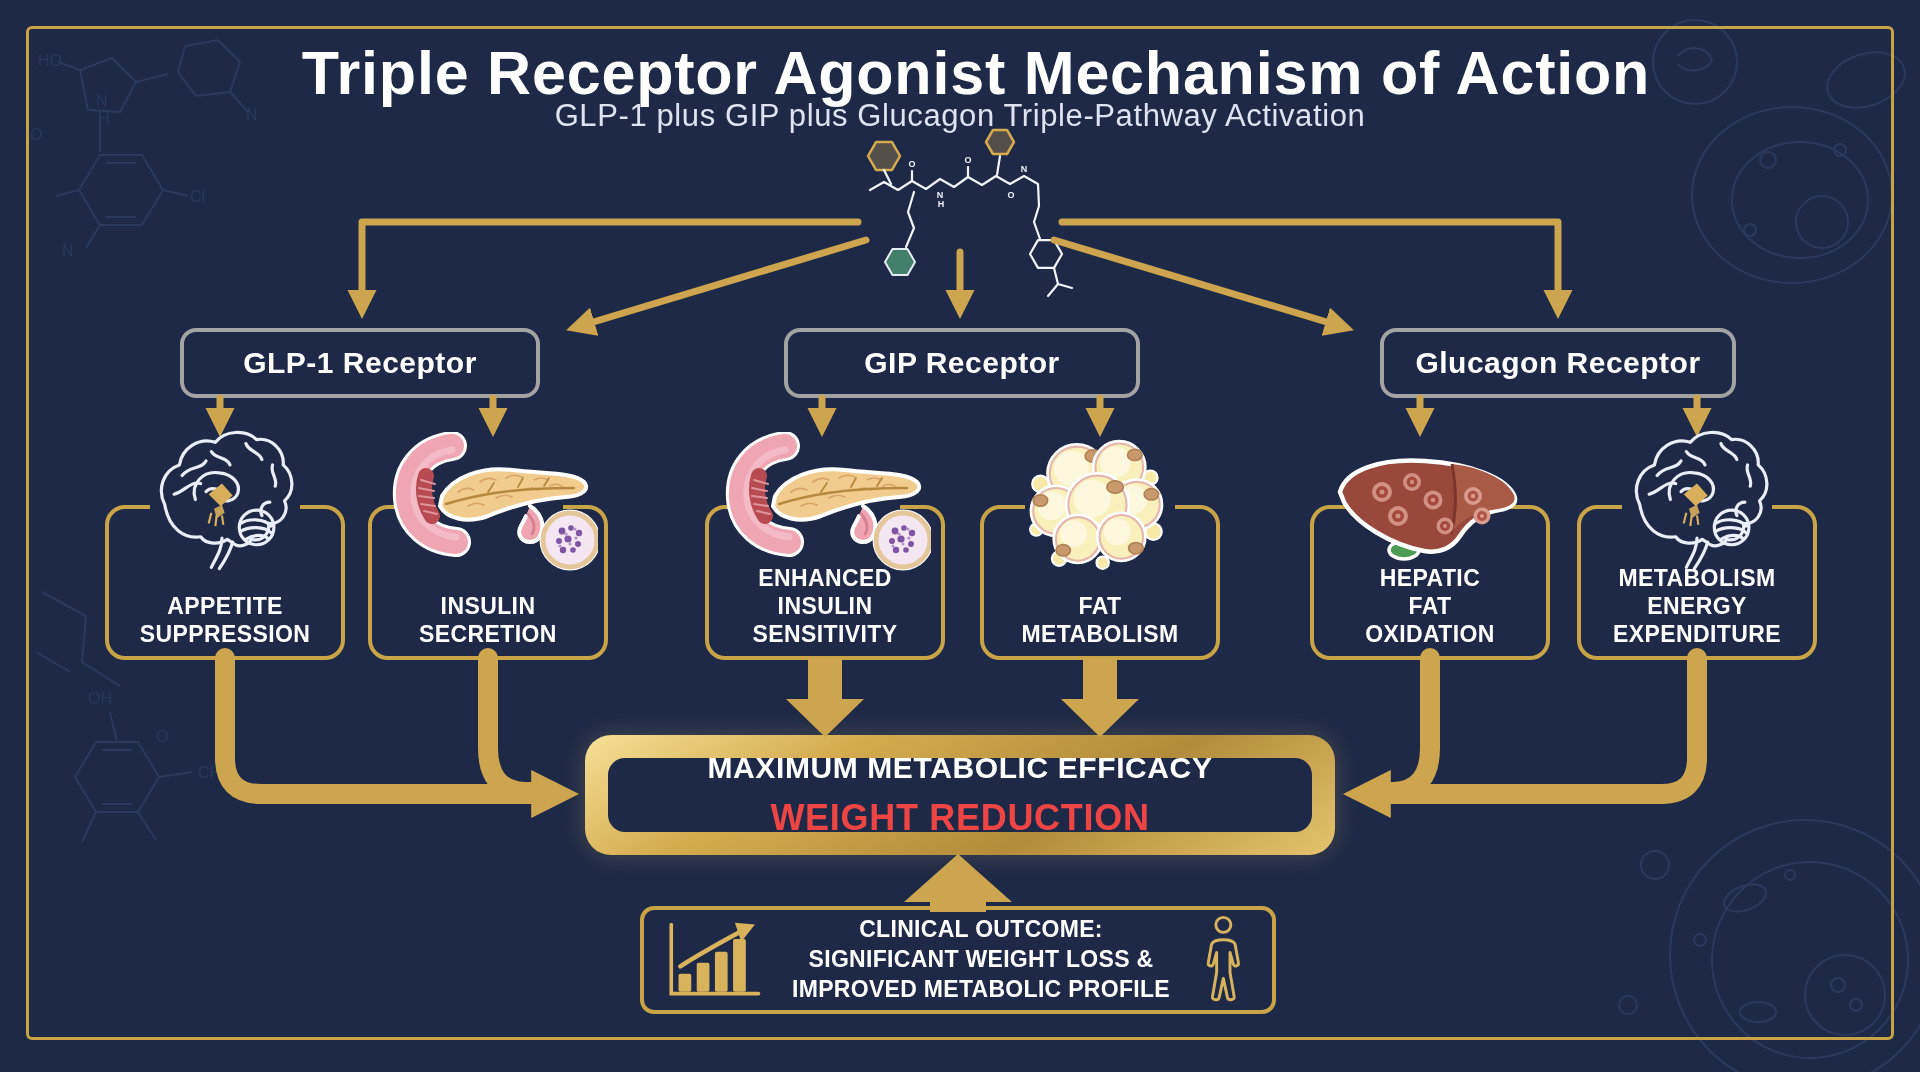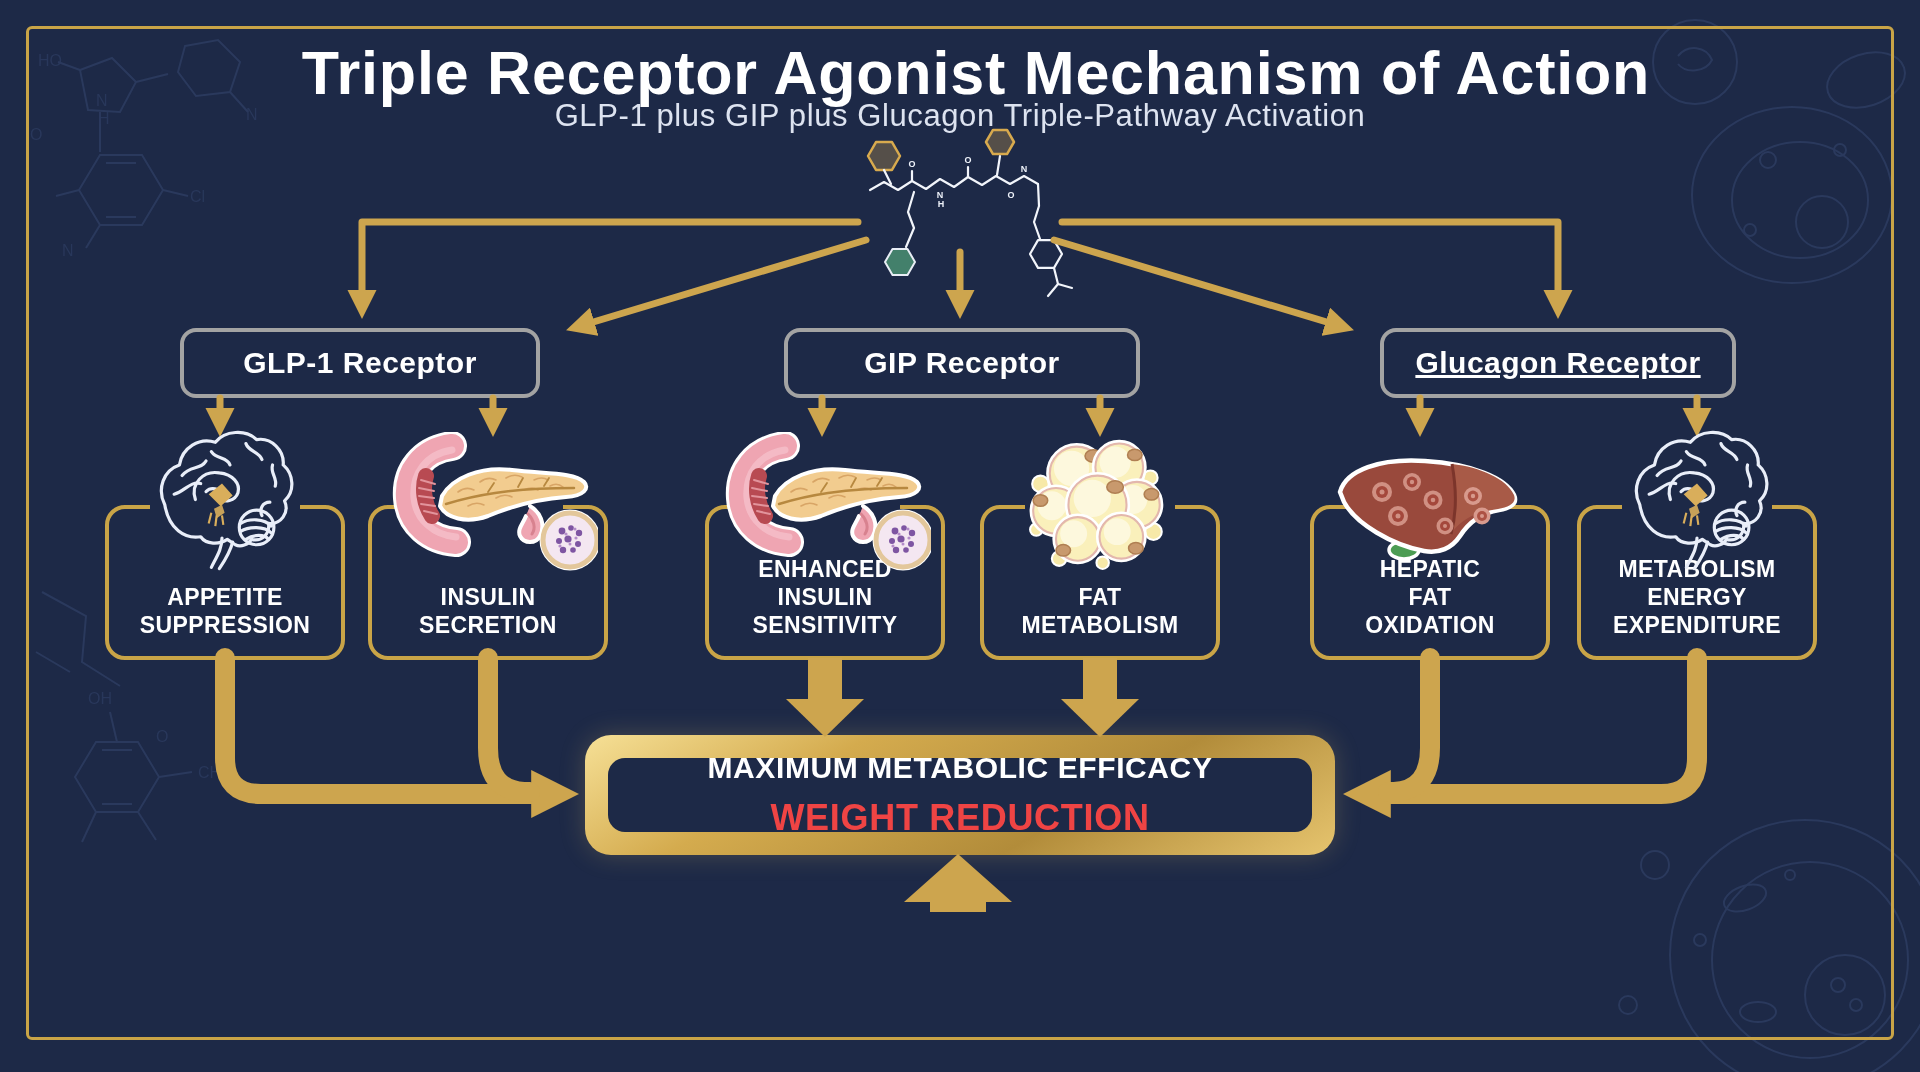--- a/index.html
+++ b/index.html
@@ -13,21 +13,21 @@
          font-size:61px;font-weight:700;letter-spacing:.8px;z-index:2;}
   .subtitle{position:absolute;left:0;top:98px;width:100%;text-align:center;color:#dde3f0;
          font-size:31px;font-weight:400;letter-spacing:.6px;z-index:2;}
   .receptor{position:absolute;top:328px;height:70px;border:4px solid #a3a3a3;border-radius:16px;
          background:#1d2947;display:flex;align-items:center;justify-content:center;color:#fff;
          font-size:30px;font-weight:700;letter-spacing:.5px;z-index:2;box-sizing:border-box;}
   .outcome{position:absolute;top:505px;height:155px;width:240px;border:4px solid #c9a447;
          border-radius:20px;background:#1d2947;z-index:2;box-sizing:border-box;
          display:flex;align-items:flex-end;justify-content:center;}
   .outcome span{display:block;width:100%;text-align:center;color:#fff;font-weight:700;
-         font-size:23px;line-height:1.22;letter-spacing:.4px;white-space:pre-line;padding-bottom:17px;}
+         font-size:23px;line-height:1.22;letter-spacing:.4px;white-space:pre-line;padding-bottom:8px;}
   .gap{position:absolute;top:500px;height:13px;width:150px;background:#1d2947;z-index:4;}
   .organ{position:absolute;z-index:5;}
   .efficacy-wrap{position:absolute;left:585px;top:735px;width:750px;height:120px;border-radius:26px;
          background:linear-gradient(150deg,#f6e096 0%,#d4ab4e 30%,#b28c3a 65%,#e6c46e 100%);
          padding:23px;box-sizing:border-box;z-index:2;box-shadow:0 0 26px rgba(230,195,100,.22);}
   .efficacy-in{width:100%;height:100%;background:#1d2947;border-radius:17px;display:flex;
          flex-direction:column;align-items:center;justify-content:center;gap:6px;}
   .eff1{font-size:30px;font-weight:700;color:#fff;letter-spacing:.6px;}
   .eff-div{width:86%;height:3px;background:linear-gradient(90deg,rgba(210,170,80,.15),#d8b05a 12%,#d8b05a 88%,rgba(210,170,80,.15));}
   .eff2{font-size:36px;font-weight:700;color:#ef4444;letter-spacing:.7px;}
@@ -403,21 +403,21 @@
   <svg class="organ" style="left:848px;top:126px;z-index:2" width="240" height="180">
       <use href="#sym-molecule"></use>
     </svg>
 
   <div class="receptor" style="left:180px;width:360px;">
     <span>GLP-1 Receptor</span>
   </div>
   <div class="receptor" style="left:784px;width:356px;">
     <span>GIP Receptor</span>
   </div>
-  <div class="receptor" style="left:1380px;width:356px;text-decoration:underline;">
+  <div class="receptor" style="left:1380px;width:356px;">
     <span>Glucagon Receptor</span>
   </div>
 
   <div class="outcome" style="left:105px;">
     <span>APPETITE
 SUPPRESSION</span>
   </div>
   <div class="outcome" style="left:368px;">
     <span>INSULIN
 SECRETION</span>
@@ -469,16 +469,29 @@
     </svg>
 
   <div class="efficacy-wrap">
     <div class="efficacy-in">
       <div class="eff1">MAXIMUM METABOLIC EFFICACY</div>
       <div class="eff-div"></div>
       <div class="eff2">WEIGHT REDUCTION</div>
     </div>
   </div>
 
+  <div class="clinical">
+    <svg width="100" height="82">
+        <use href="#sym-chart"></use>
+      </svg>
+    <div class="clin-text">
+      <div>CLINICAL OUTCOME:</div>
+      <div>SIGNIFICANT WEIGHT LOSS &amp;</div>
+      <div>IMPROVED METABOLIC PROFILE</div>
+    </div>
+    <svg width="54" height="92">
+        <use href="#sym-person"></use>
+      </svg>
+  </div>
 
   <div class="frame"></div>
 
 </div>
 
 </body></html>

